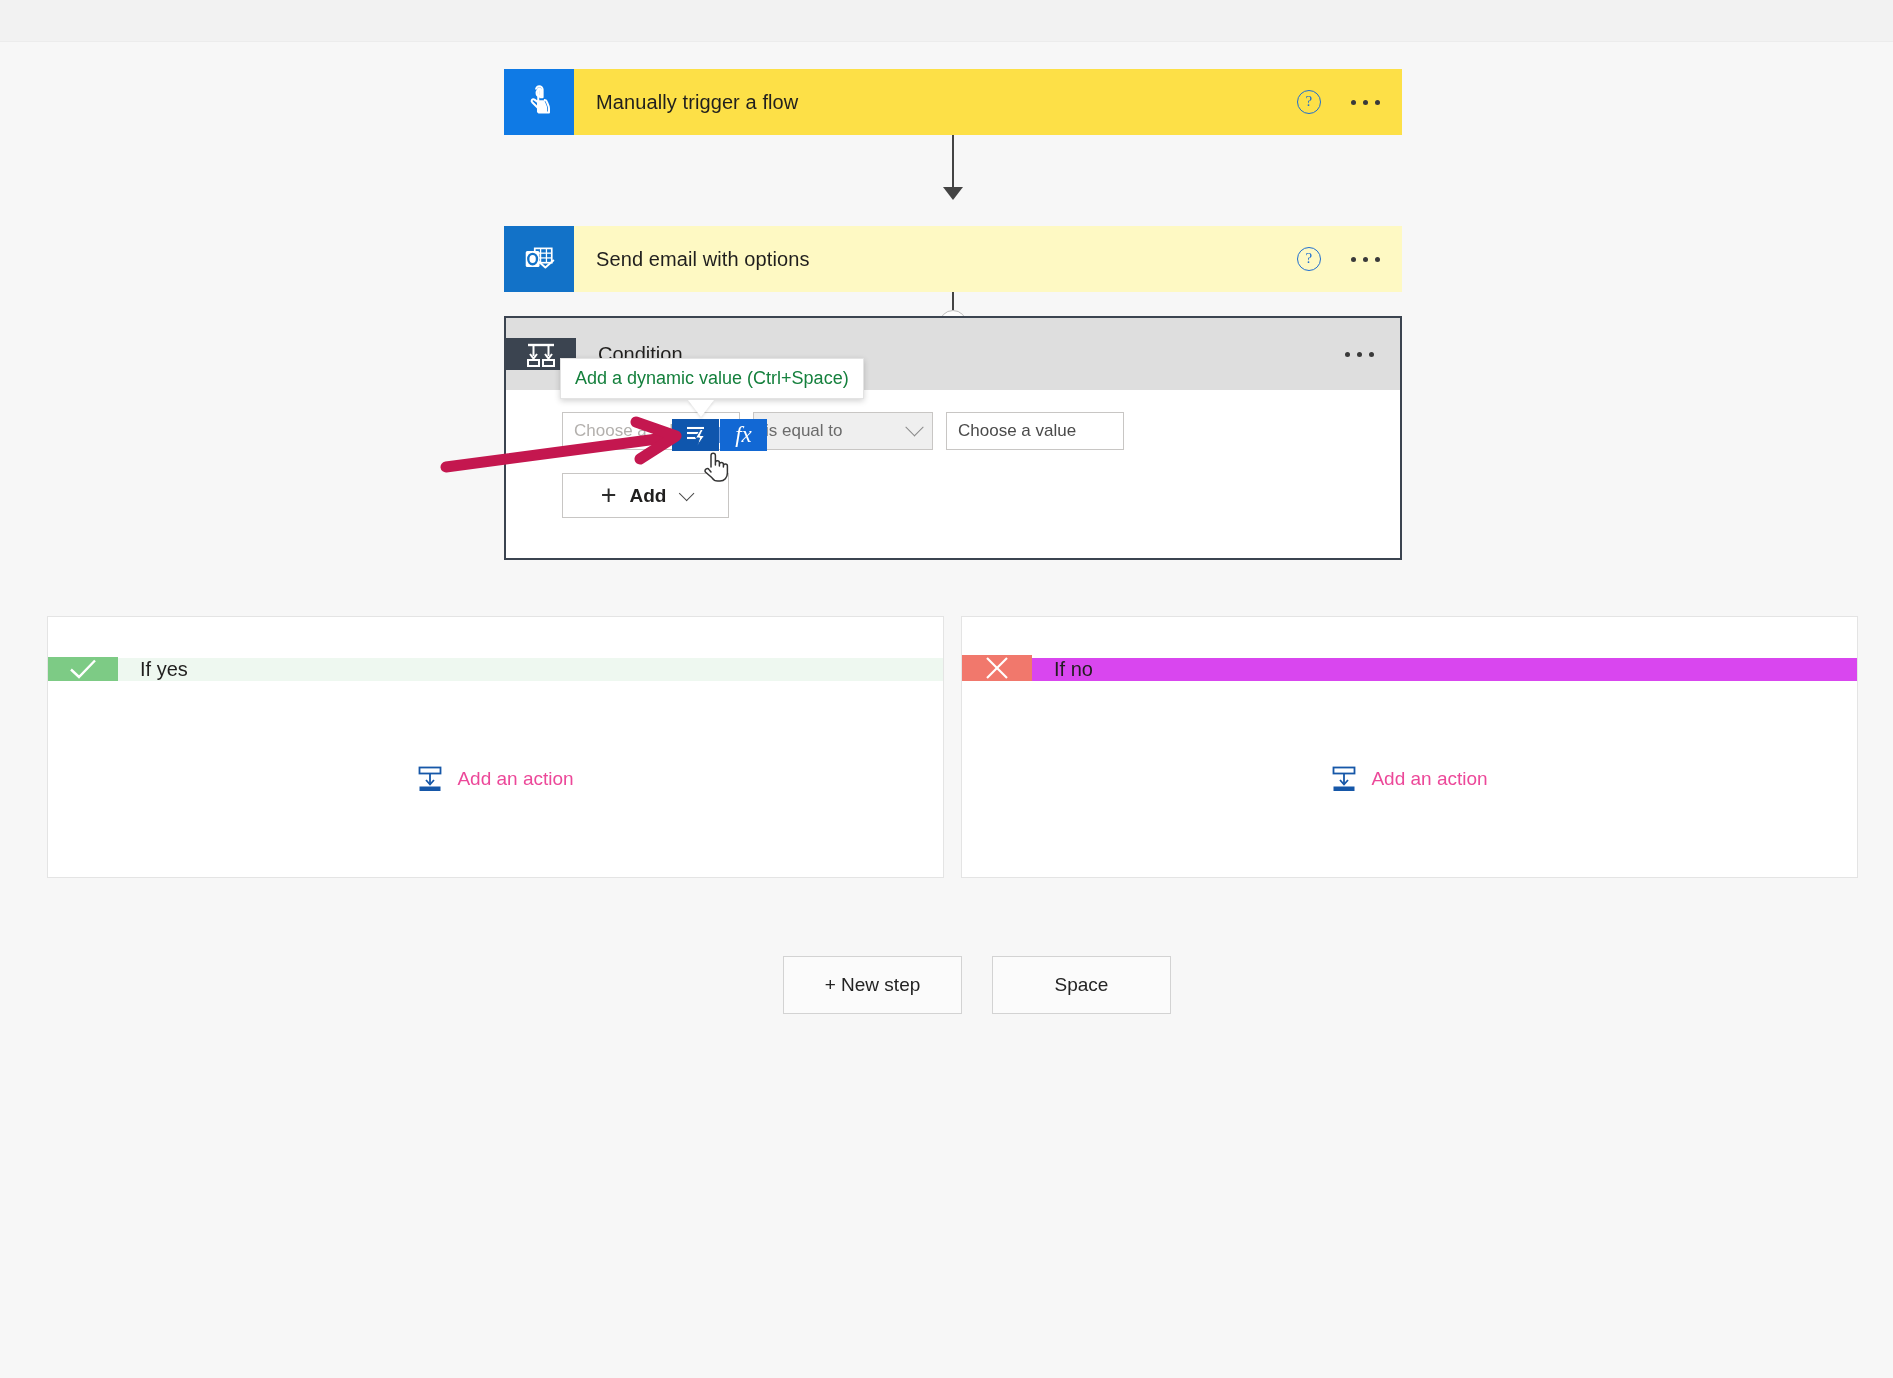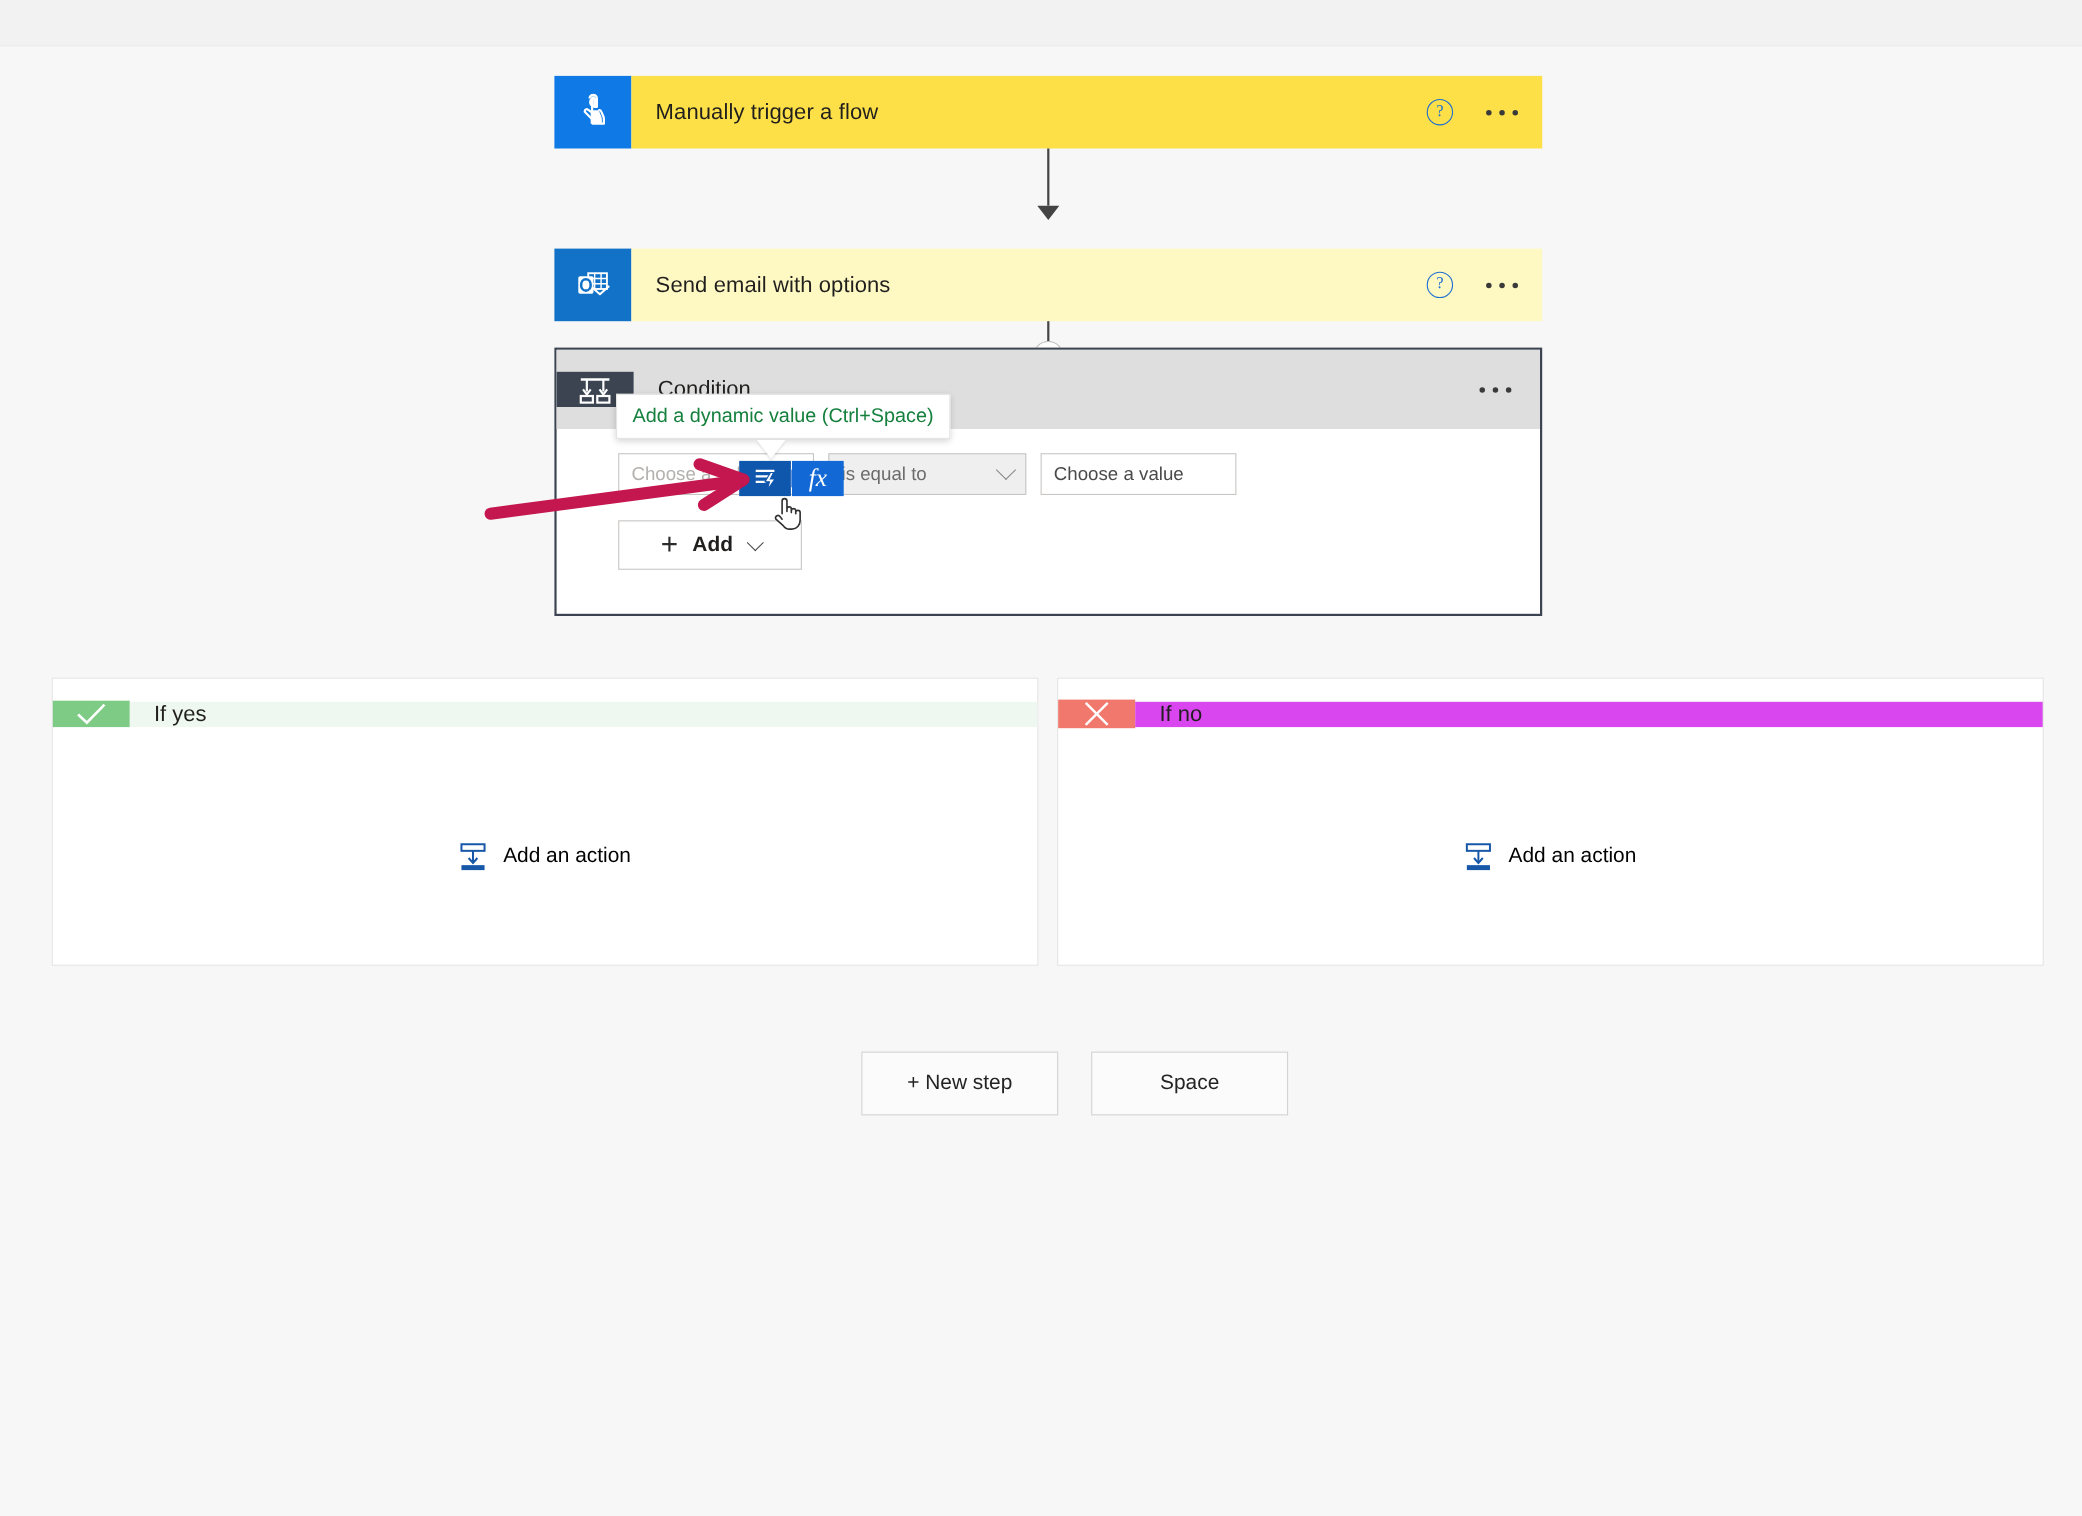--- a/index.html
+++ b/index.html
@@ -267,21 +267,21 @@
     position: absolute;
     top: 573px;
     height: 262px;
     background: #fff;
     border: 1px solid #e4e4e4;
   }
   .branch.yes { left: 47px; width: 897px; }
   .branch.no  { left: 961px; width: 897px; }
   .branch-header {
     display: flex;
-    align-items: center;
+    align-items: flex-end;
     height: 64px;
   }
   .branch-swatch {
     width: 70px; flex: 0 0 70px;
     display: flex; align-items: center; justify-content: center;
   }
   .branch.yes .branch-swatch { background: #7dcb85; }
   .branch.no  .branch-swatch { background: #f1786c; }
   .branch-label {
     flex: 1 1 auto;
@@ -294,21 +294,21 @@
   .branch-content {
     height: 196px;
     display: flex;
     align-items: center;
     justify-content: center;
   }
   .add-action {
     display: flex;
     align-items: center;
     gap: 14px;
-    color: #000000;
+    color: #ec4899;
     font-size: 19px;
   }
 
   
   .bottom-bar {
     position: absolute;
     left: 759px; top: 913px;
     display: flex;
     gap: 30px;
     padding-left: 24px;

